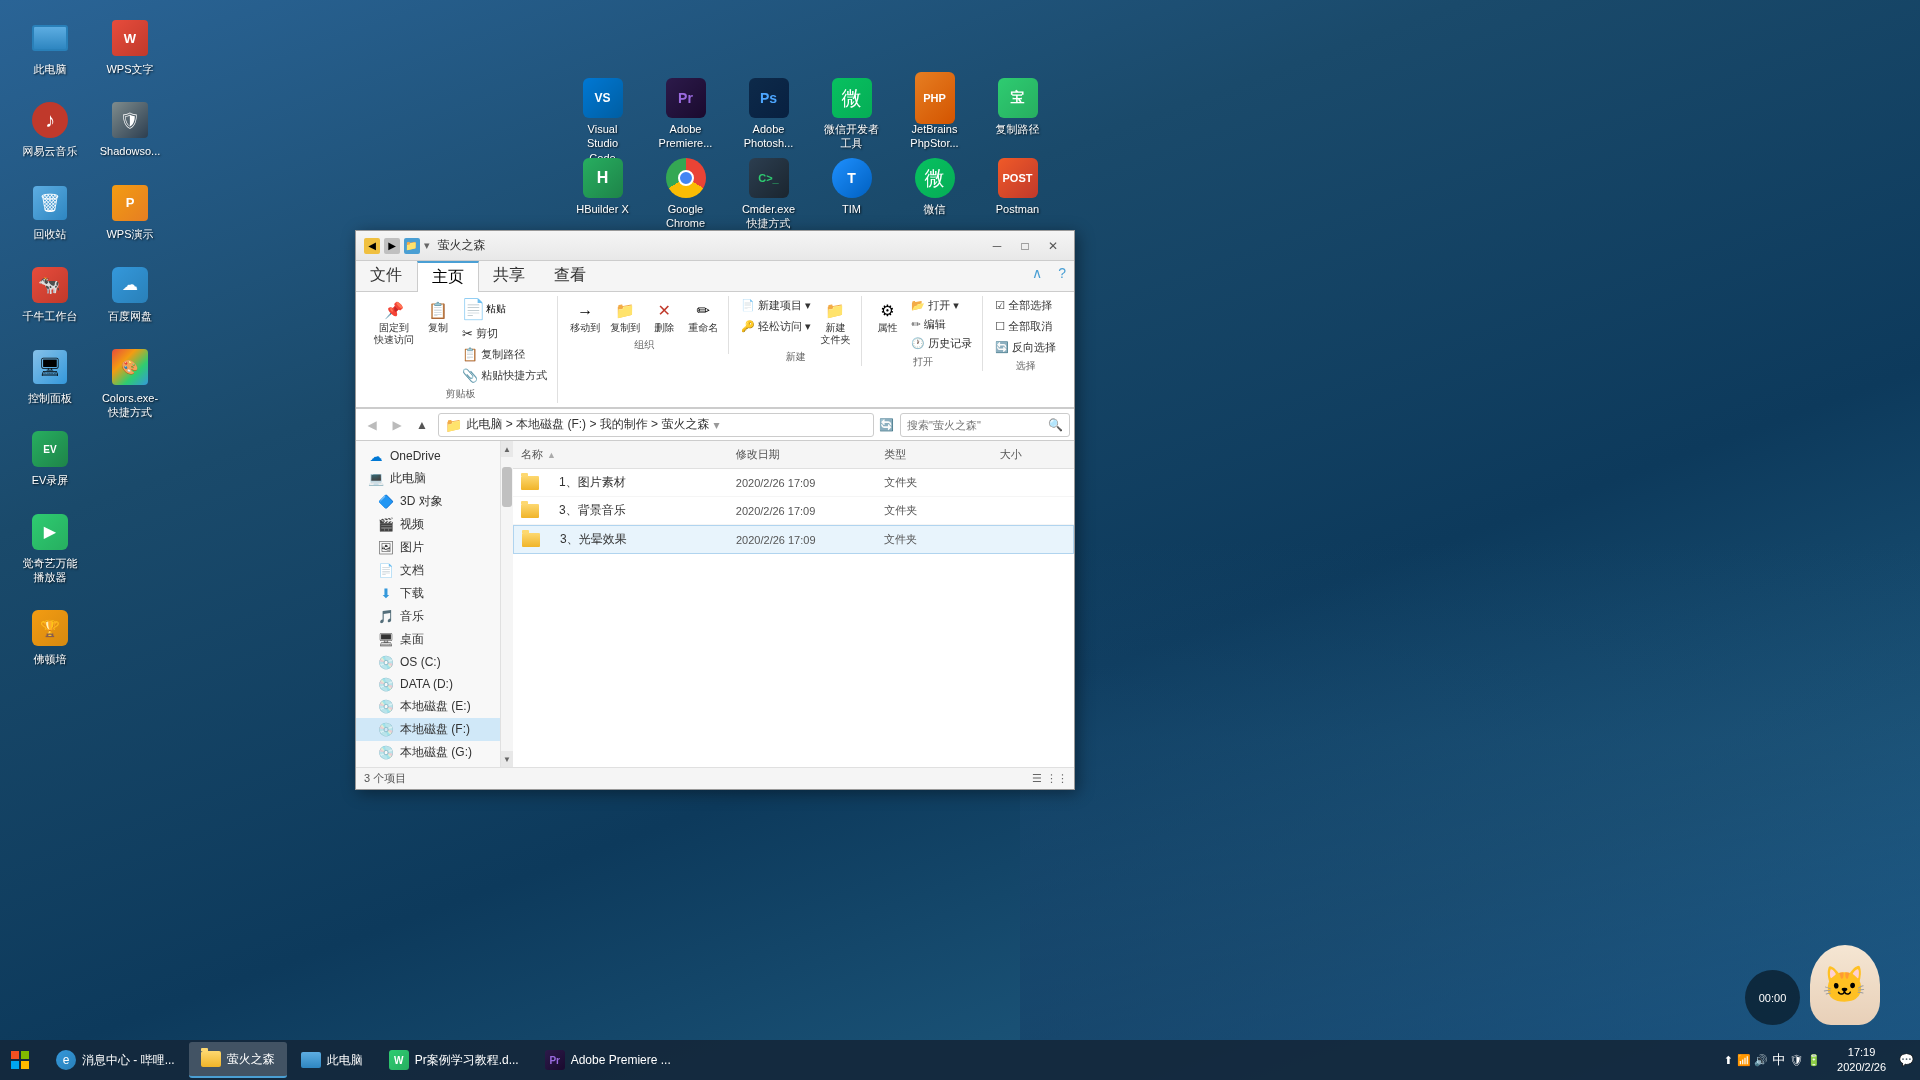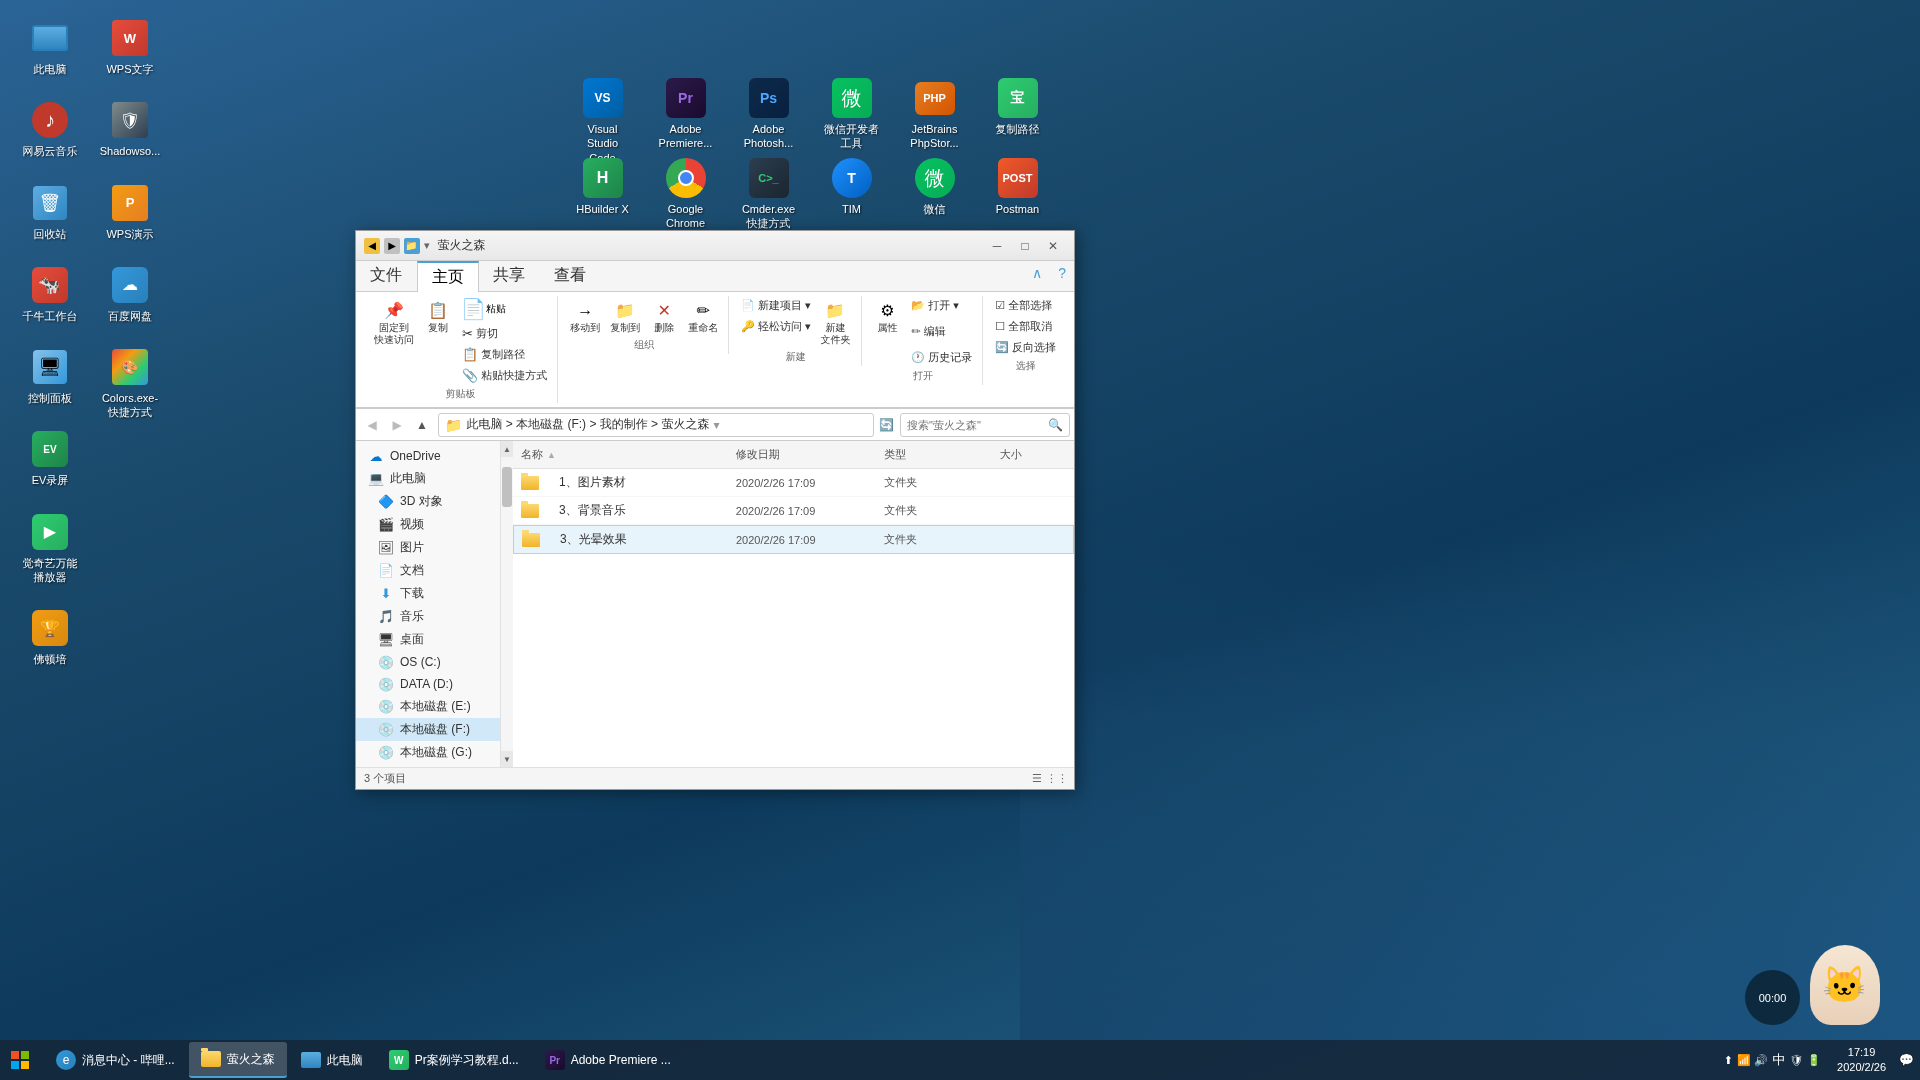--- a/index.html
+++ b/index.html
@@ -617,21 +617,21 @@
 
     <div class="desktop-icon" style="width:75px;">
       <div class="icon-img">
         <div style="width:40px;height:40px;background:linear-gradient(135deg,#07c160,#06ad56);border-radius:6px;display:flex;align-items:center;justify-content:center;color:white;font-size:20px;">微</div>
       </div>
       <span class="icon-label">微信开发者工具</span>
     </div>
 
     <div class="desktop-icon" style="width:75px;">
       <div class="icon-img">
-        <div style="width:40px;height:33px;background:linear-gradient(135deg,#e67e22,#d35400);border-radius:6px;display:flex;align-items:center;justify-content:center;color:white;font-size:11px;font-weight:bold;">PHP</div>
+        <div style="width:40px;height:52px;background:linear-gradient(135deg,#e67e22,#d35400);border-radius:6px;display:flex;align-items:center;justify-content:center;color:white;font-size:11px;font-weight:bold;">PHP</div>
       </div>
       <span class="icon-label">JetBrains PhpStor...</span>
     </div>
 
     <div class="desktop-icon" style="width:75px;">
       <div class="icon-img">
         <div style="width:40px;height:40px;background:linear-gradient(135deg,#2ecc71,#27ae60);border-radius:6px;display:flex;align-items:center;justify-content:center;color:white;font-size:14px;font-weight:bold;">宝</div>
       </div>
       <span class="icon-label">复制路径</span>
     </div>
@@ -793,21 +793,21 @@
           </div>
           <span class="ribbon-group-label">新建</span>
         </div>
 
         <div class="ribbon-group">
           <div class="ribbon-group-btns">
             <div class="rbtn">
               <div class="rbtn-icon">⚙</div>
               <span class="rbtn-label">属性</span>
             </div>
-            <div style="display:flex;flex-direction:column;gap:7px;">
+            <div style="display:flex;flex-direction:column;gap:0;">
               <div class="rbtn-small">
                 <span>📂 打开 ▾</span>
               </div>
               <div class="rbtn-small">
                 <span>✏ 编辑</span>
               </div>
               <div class="rbtn-small">
                 <span>🕐 历史记录</span>
               </div>
             </div>

